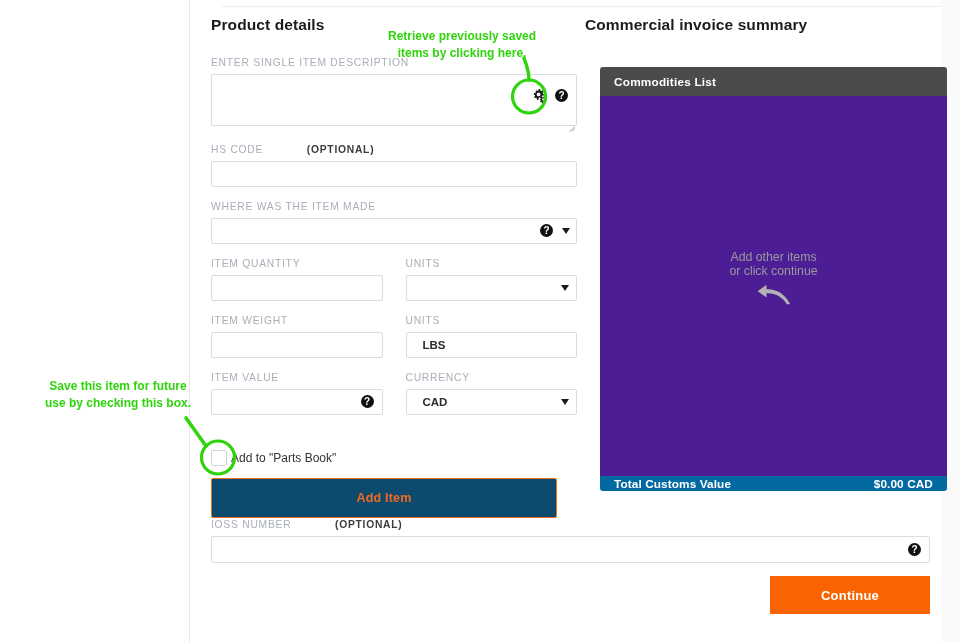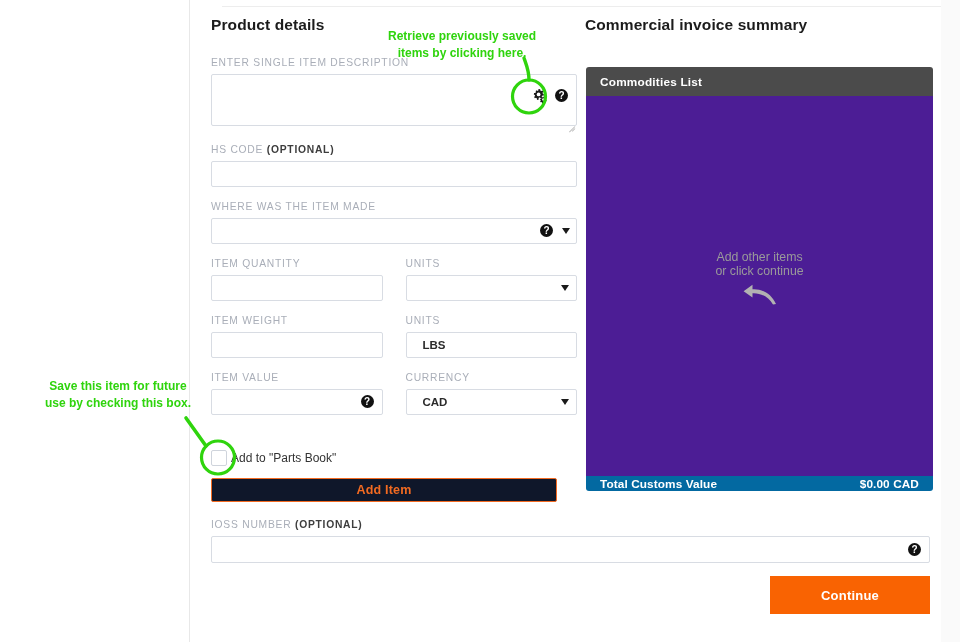--- a/index.html
+++ b/index.html
@@ -64,21 +64,21 @@
   .flabel {
     display: block;
     font-size: 10.3px;
     letter-spacing: 0.75px;
     color: #a9aeb8;
     text-transform: uppercase;
     margin-bottom: 6px;
     font-weight: normal;
     white-space: nowrap;
   }
-  .flabel b { color: #3d3d3d; font-weight: bold; }
+  .flabel b { color: #3d3d3d; font-weight: bold; margin-left: 40px; }
 
   .inp {
     width: 100%;
     height: 26px;
     border: 1px solid #d8dce3;
     border-radius: 2px;
     background: #ffffff;
     font-family: "Liberation Sans", sans-serif;
     font-size: 11.5px;
     font-weight: bold;
@@ -159,22 +159,22 @@
     font-size: 12px;
     color: #333333;
     margin-left: 4px;
     white-space: nowrap;
   }
 
   
   #add-item {
     position: absolute;
     left: 20px; top: 478px;
-    width: 346px; height: 24px;
-    background: #0f172a;
+    width: 346px; height: 40px;
+    background: #0c4a6e;
     border: 1px solid #f26a21;
     border-radius: 2px;
     color: #f26a21;
     font-size: 12.5px;
     font-weight: bold;
     font-family: "Liberation Sans", sans-serif;
     cursor: pointer;
     letter-spacing: 0.2px;
   }
 
@@ -197,21 +197,21 @@
     font-size: 13px;
     font-weight: bold;
     font-family: "Liberation Sans", sans-serif;
     cursor: pointer;
     letter-spacing: 0.2px;
   }
 
   
   #panel {
     position: absolute;
-    left: 1px; top: 51px;
+    left: 15px; top: 51px;
     width: 347px;
   }
   #panel-head {
     height: 29px;
     background: #4b4b4b;
     border-radius: 3px 3px 0 0;
     display: flex; align-items: center;
     padding-left: 14px;
   }
   #panel-head span {

